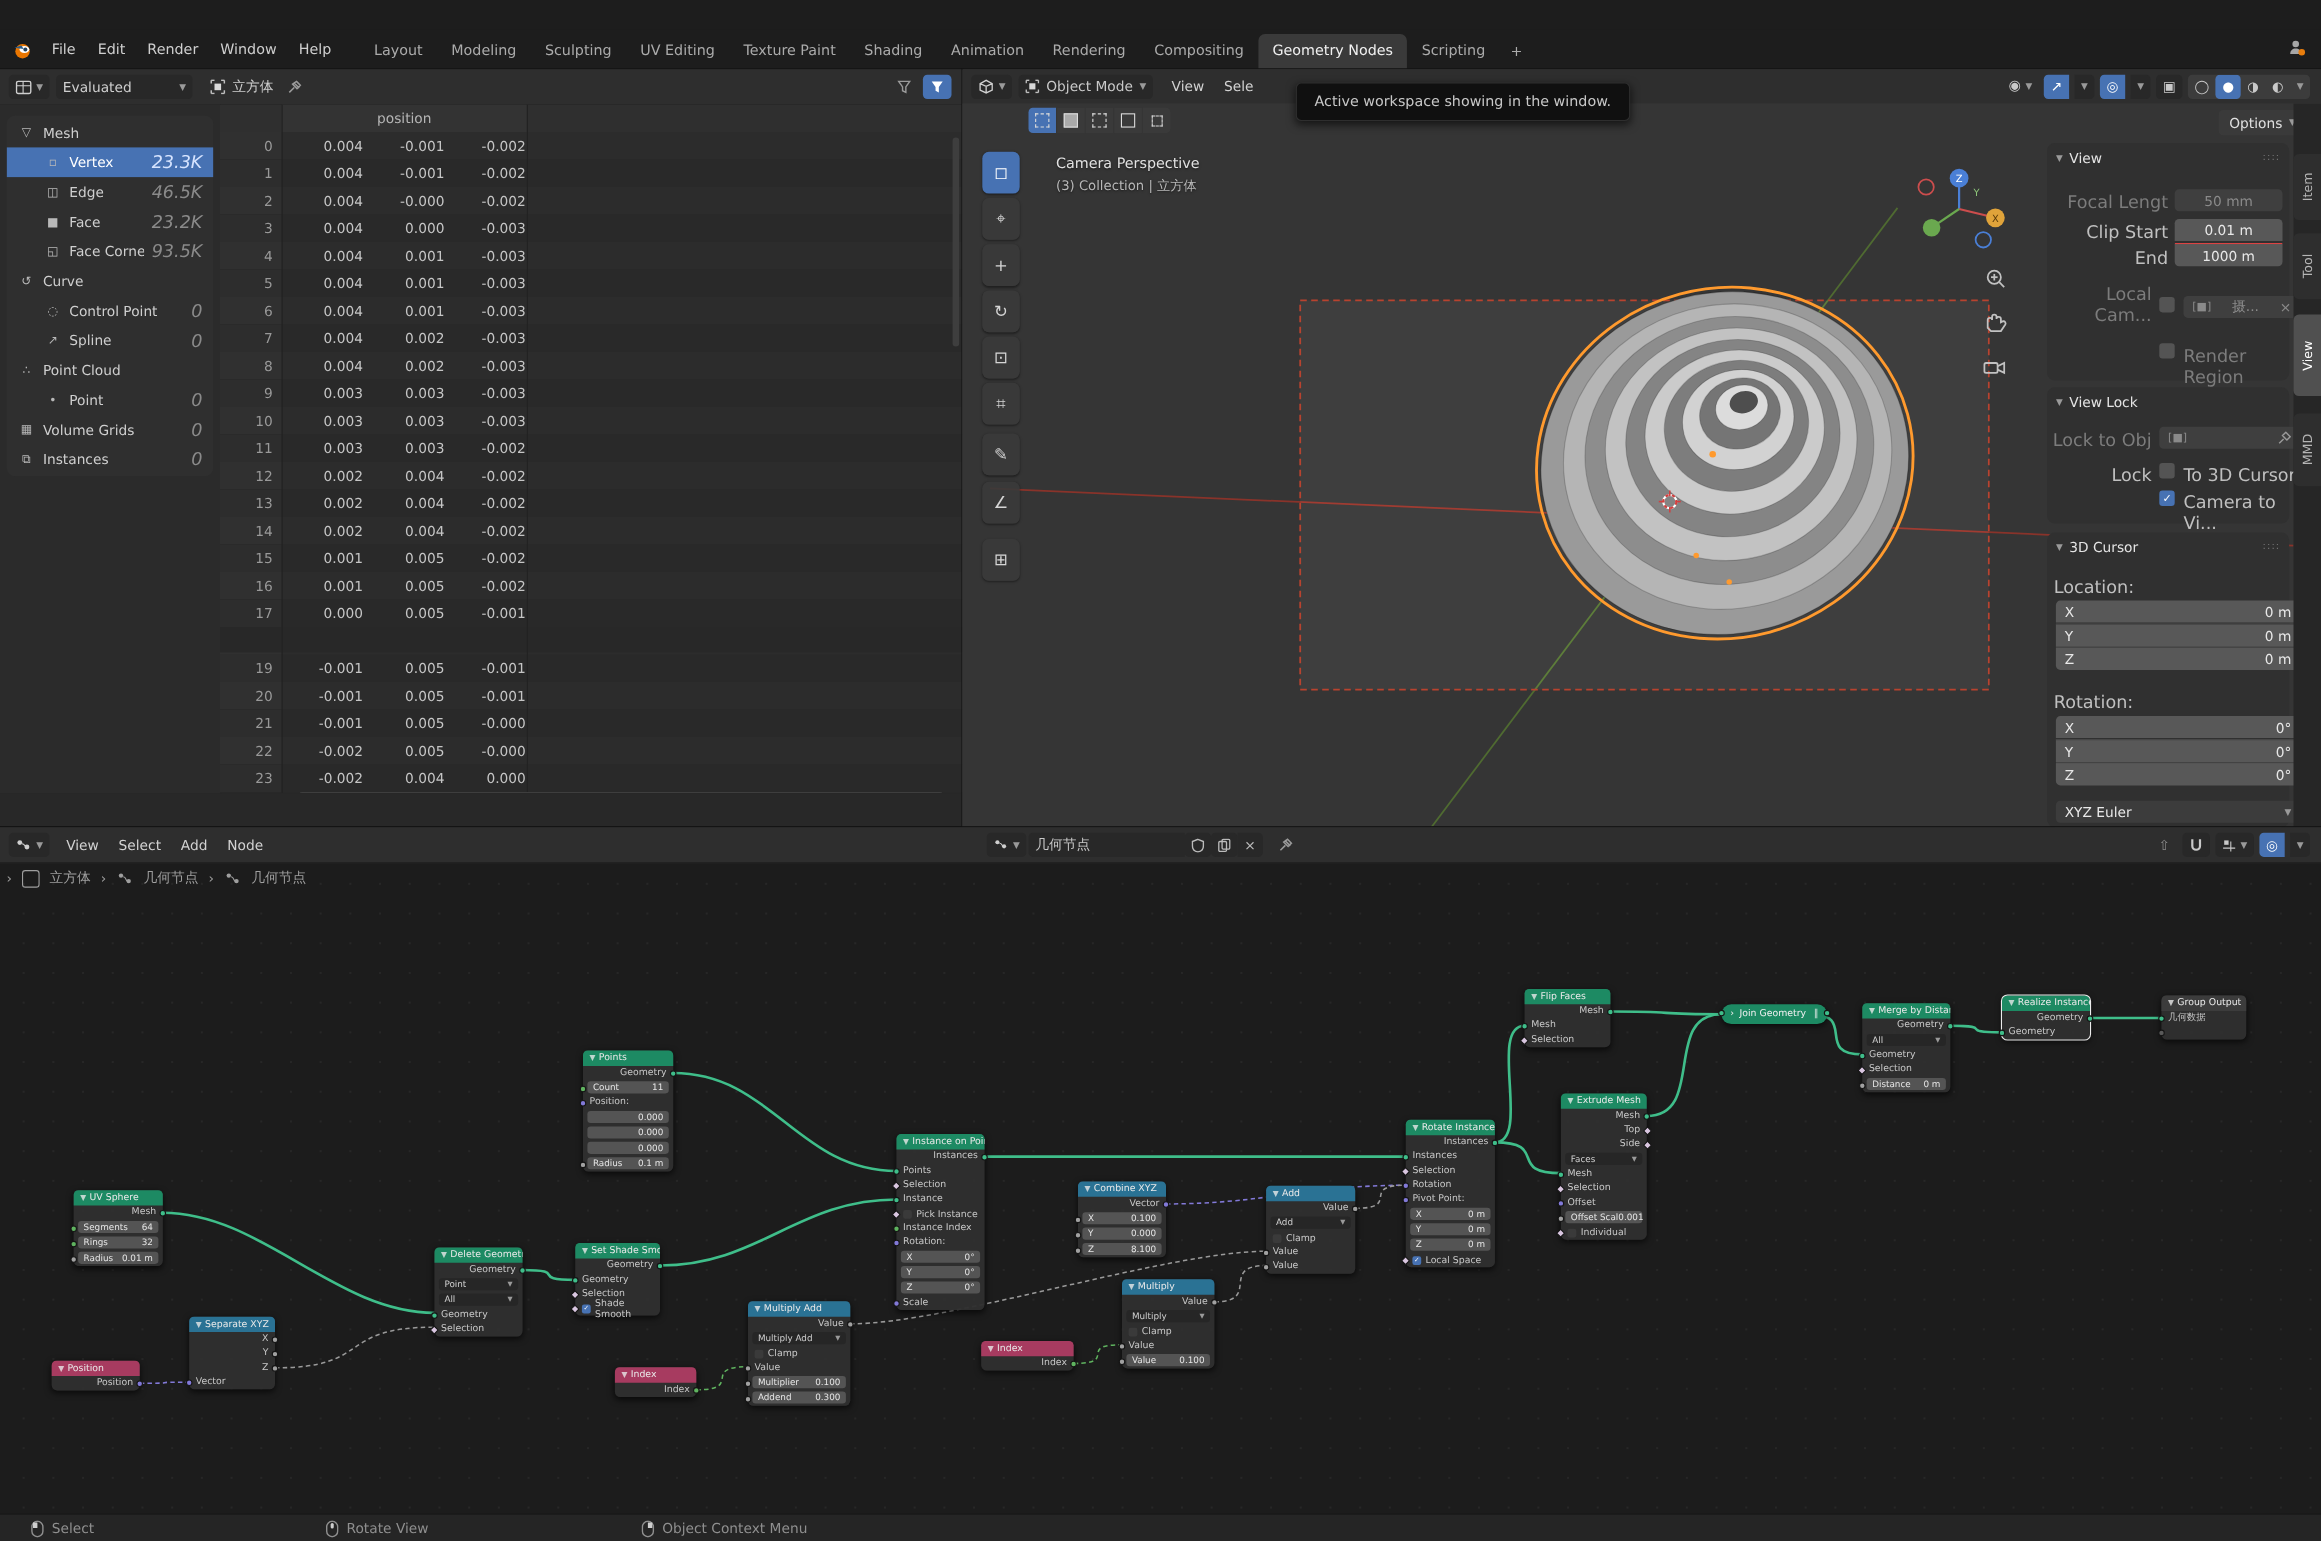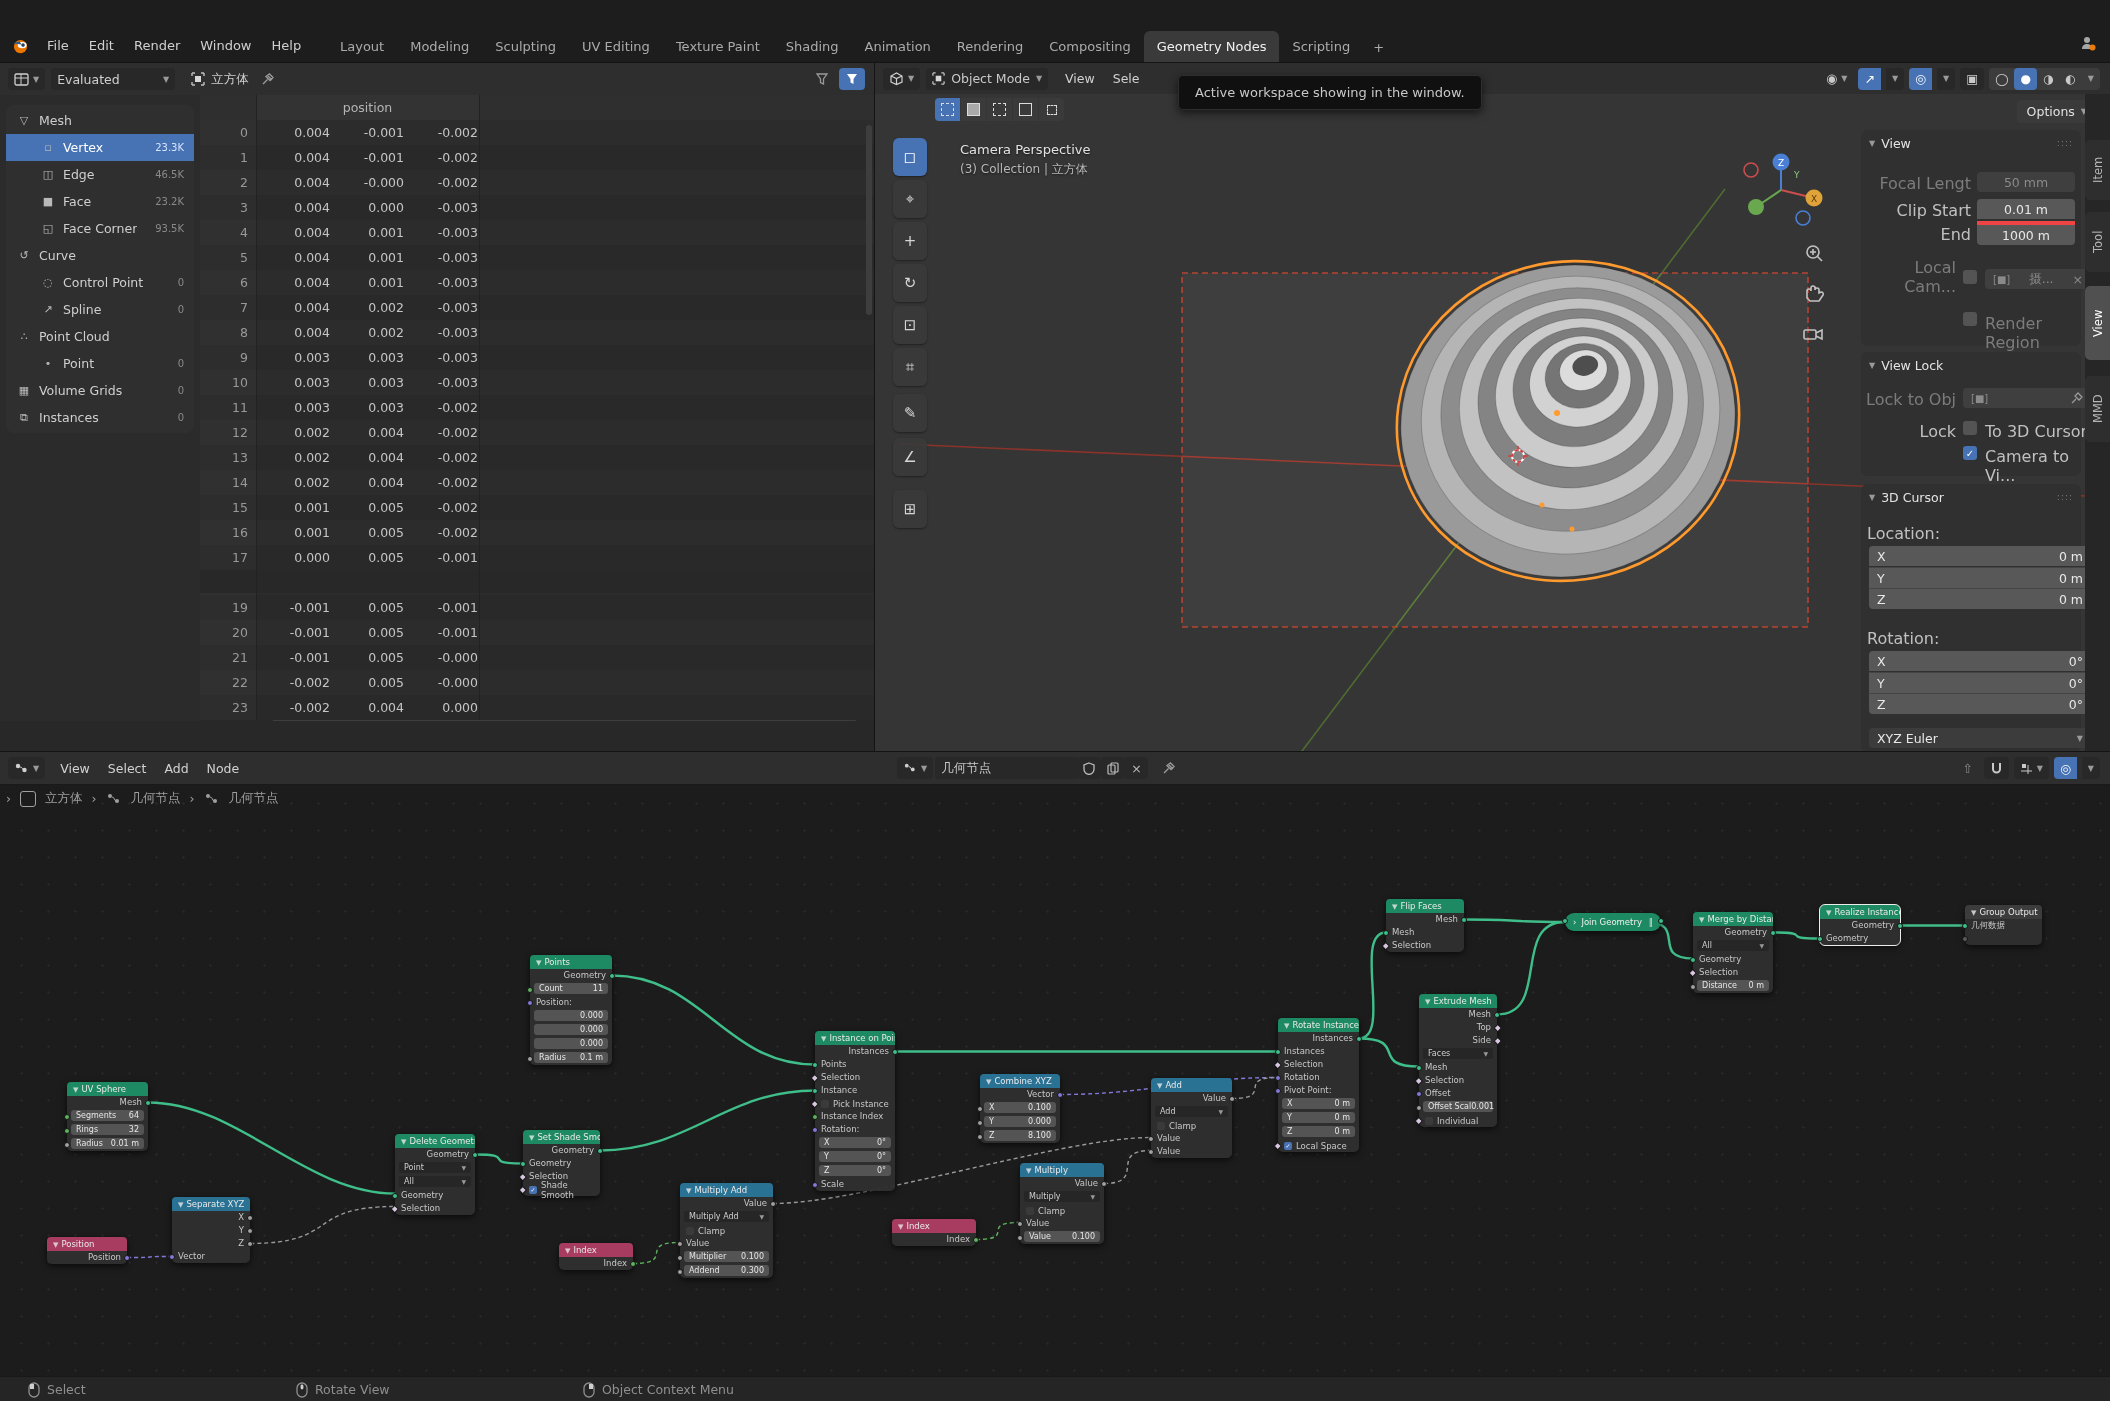--- a/index.html
+++ b/index.html
@@ -34,21 +34,21 @@
   .chev{font-size:8px;color:#9a9a9a;}
   .ed-menu{padding:3px 9px;border-radius:4px;color:#d2d2d2;}
 
   
   #spreadsheet{left:0;top:63px;width:875px;height:688px;}
   #ds-panel{position:absolute;left:0;top:32px;width:200px;bottom:30px;background:#2b2b2b;
             border-right:1px solid #1e1e1e;}
   #ds-list{position:absolute;left:6px;top:10px;width:188px;background:#2f2f2f;border-radius:8px;
            overflow:hidden;padding:2px 0;}
   .ds-row{height:27px;display:flex;align-items:center;font-size:12.5px;color:#cfcfcf;gap:7px;padding-right:10px;}
-  .ds-row .cnt{margin-left:auto;color:#8a8a8a;font-size:10px;}
+  .ds-row .cnt{margin-left:auto;color:#8a8a8a;font-size:16px;font-style:italic;}
   .ds-row.sel{background:#4772b3;color:#ffffff;}
   .ds-row.sel .cnt{color:#d6e4ff;}
   .ds-ico{width:16px;text-align:center;font-size:11px;color:#b9b9b9;flex:0 0 16px;}
   #sp-table{position:absolute;left:200px;top:32px;right:0;bottom:30px;background:#282828;overflow:hidden;}
   #sp-thead{position:absolute;left:0;top:0;right:0;height:25px;background:#2f2f2f;border-bottom:1px solid #222;}
   #sp-thead .grp{position:absolute;left:56px;width:223px;top:0;height:25px;display:flex;align-items:center;
                  justify-content:center;font-size:12.5px;color:#b5b5b5;border-right:1px solid #242424;background:#333333;}
   .sprow{position:absolute;left:0;right:0;height:25px;font-size:12.5px;}
   .sprow.even{background:#2c2c2c;}
   .sprow.odd{background:#292929;}
@@ -629,21 +629,21 @@
             <span>3D Cursor</span>
             <span class="np-grip">::::</span>
         </div>
       </div>
 
       <span class="np-label gray" style="left:986px;top:80px;width:110px;">Focal Lengt</span>
       <span class="np-field gray" style="left:1102px;top:78px;width:98px;">50 mm</span>
       <span class="np-label" style="left:986px;top:107px;width:110px;">Clip Start</span>
       <span class="np-field" style="left:1102px;top:105px;width:98px;border-radius:4px 4px 0 0;">0.01 m</span>
       <span class="np-label" style="left:986px;top:131px;width:110px;">End</span>
-      <span class="np-field" style="left:1102px;top:127px;width:98px;border-radius:0 0 4px 4px;border-top:4px solid #ef4444;">1000 m</span>
+      <span class="np-field" style="left:1102px;top:127px;width:98px;border-radius:0 0 4px 4px;border-top:1px solid #ef4444;">1000 m</span>
       <span class="np-label gray" style="left:986px;top:164px;width:95px;">Local Cam...</span>
       <span class="np-check" style="position:absolute;left:1088px;top:176px;"></span>
       <span class="np-field gray wide" style="left:1110px;top:175px;width:90px;">
         <span style="font-size:10px;">[■]</span>
           <span>摄...</span>
           <span>×</span>
       </span>
       <span class="np-check" style="position:absolute;left:1088px;top:218px;"></span>
       <span class="np-label gray" style="left:1110px;top:220px;width:110px;text-align:left;">Render Region</span>
 

